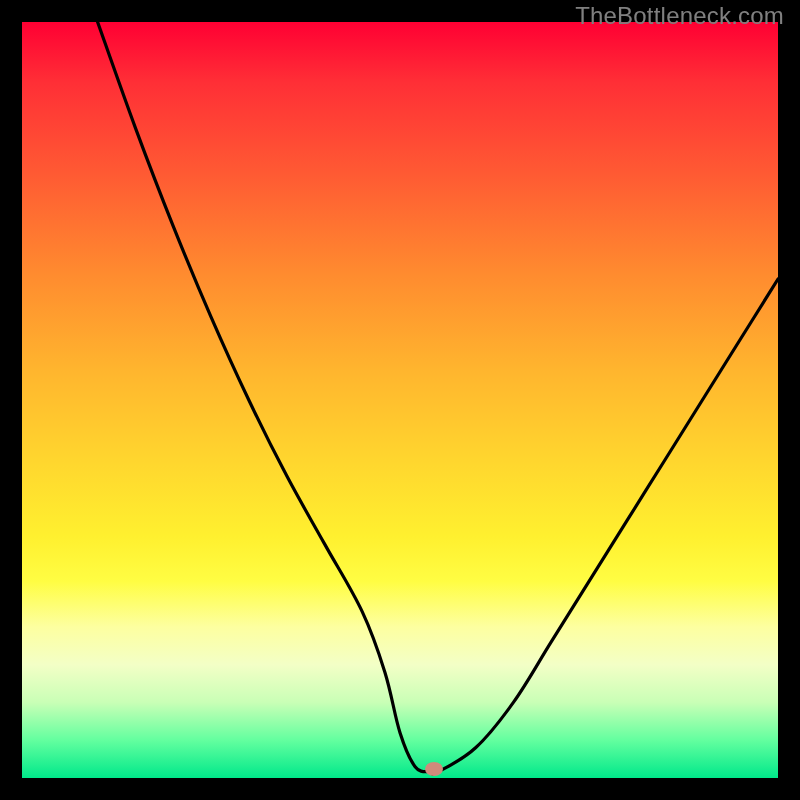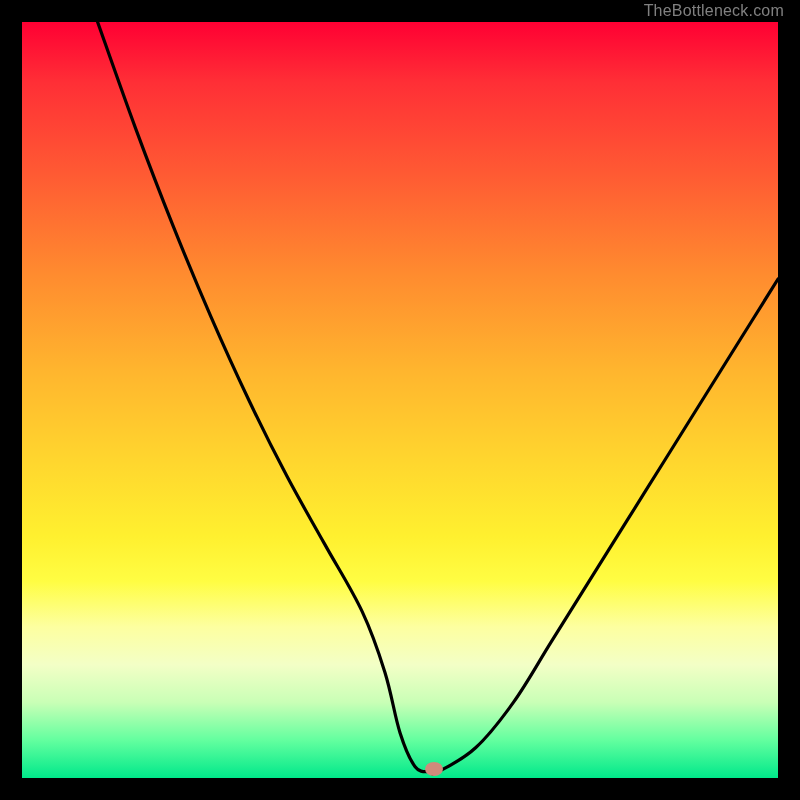--- a/index.html
+++ b/index.html
@@ -31,21 +31,21 @@
       #c9ffb6 90%,
       #63ff9f 95%,
       #00e88a 100%
     );
   }
   .watermark {
     position: absolute;
     top: 2px;
     right: 16px;
     color: #808080;
-    font-size: 16px;
+    font-size: 24px;
     font-weight: 400;
     letter-spacing: 0.2px;
   }
   .curve {
     position: absolute;
     left: 22px;
     top: 22px;
     width: 756px;
     height: 756px;
   }

